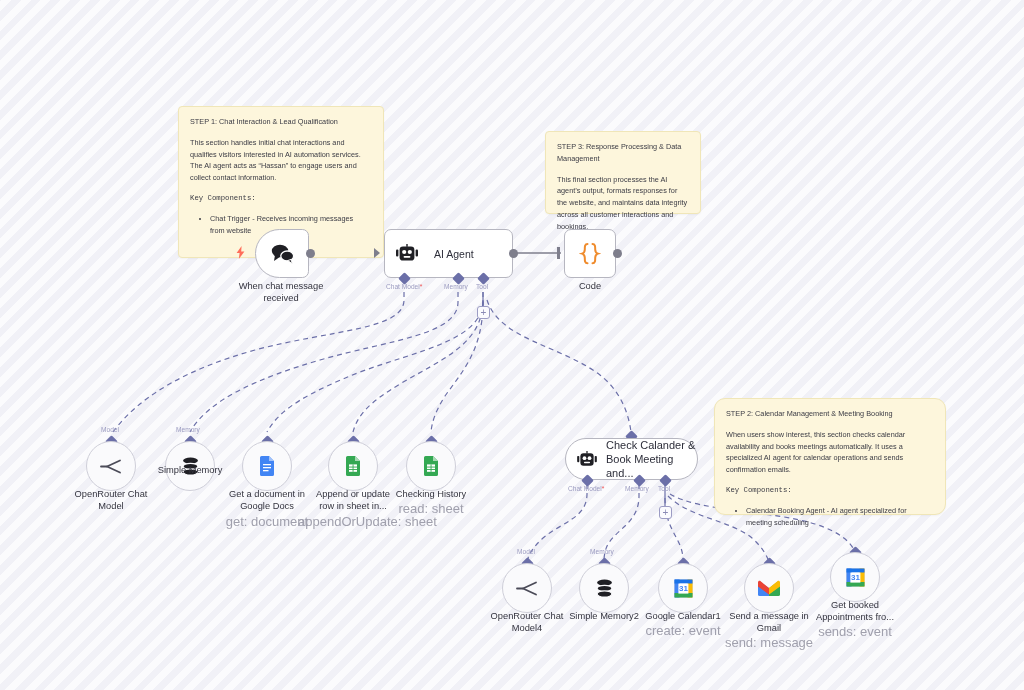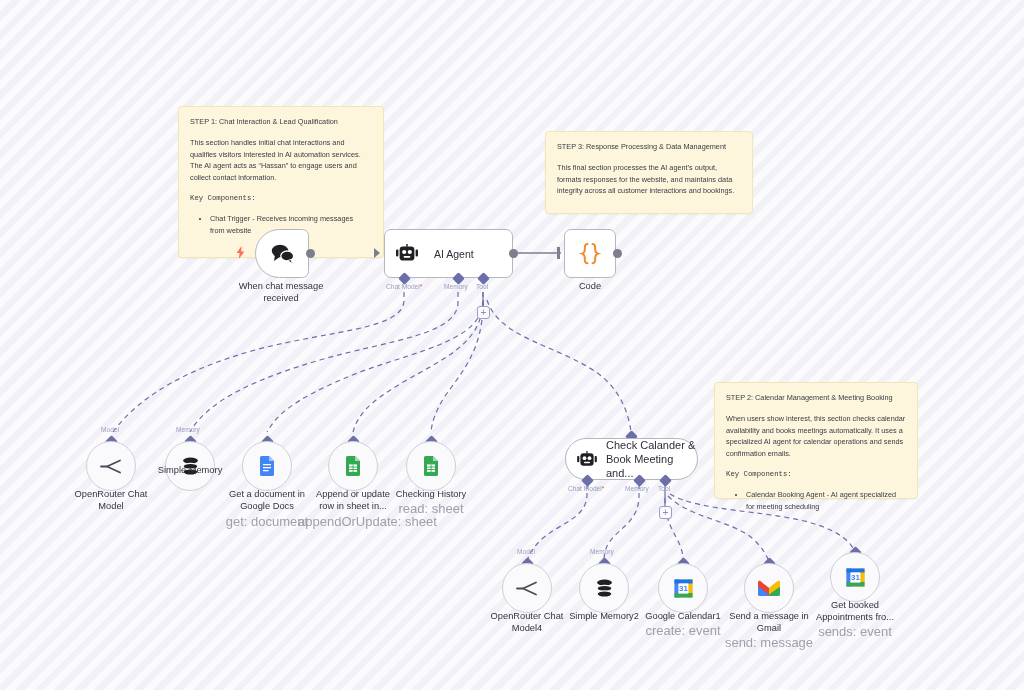--- a/index.html
+++ b/index.html
@@ -176,26 +176,26 @@
 
   <div class="sticky" style="left:178px; top:106px; width:206px; height:152px;">
     <div class="st-title">STEP 1: Chat Interaction &amp; Lead Qualification</div>
     <div class="st-body">This section handles initial chat interactions and qualifies visitors interested in AI automation services. The AI agent acts as “Hassan” to engage users and collect contact information.</div>
     <div class="st-key">Key Components:</div>
     <ul>
       <li>Chat Trigger - Receives incoming messages from website</li>
     </ul>
   </div>
 
-  <div class="sticky" style="left:545px; top:131px; width:208px; height:83px;">
+  <div class="sticky" style="left:545px; top:131px; width:156px; height:83px;">
     <div class="st-title">STEP 3: Response Processing &amp; Data Management</div>
     <div class="st-body">This final section processes the AI agent’s output, formats responses for the website, and maintains data integrity across all customer interactions and bookings.</div>
   </div>
 
-  <div class="sticky" style="left:714px; top:382px; width:204px; height:117px;">
+  <div class="sticky" style="left:714px; top:398px; width:232px; height:117px;border-radius:11px;">
     <div class="st-title">STEP 2: Calendar Management &amp; Meeting Booking</div>
     <div class="st-body">When users show interest, this section checks calendar availability and books meetings automatically. It uses a specialized AI agent for calendar operations and sends confirmation emails.</div>
     <div class="st-key">Key Components:</div>
     <ul>
       <li>Calendar Booking Agent - AI agent specialized for meeting scheduling</li>
     </ul>
   </div>
 
   <div class="bolt" style="left:236px; top:246px;">
     <svg class="ico" width="9" height="13" viewBox="0 0 9 13">

